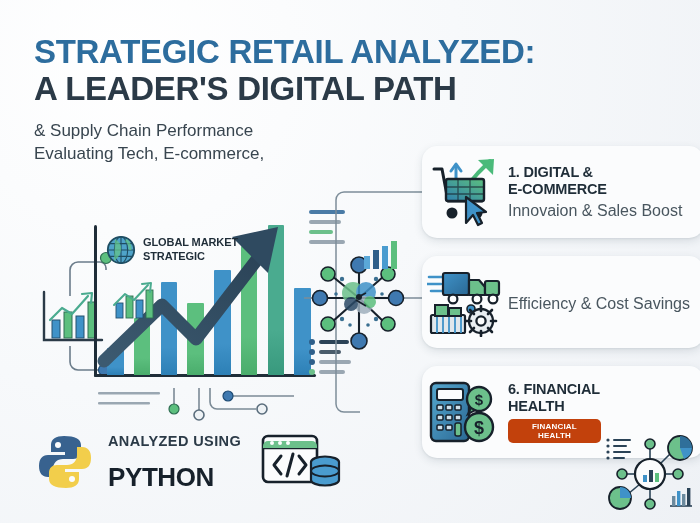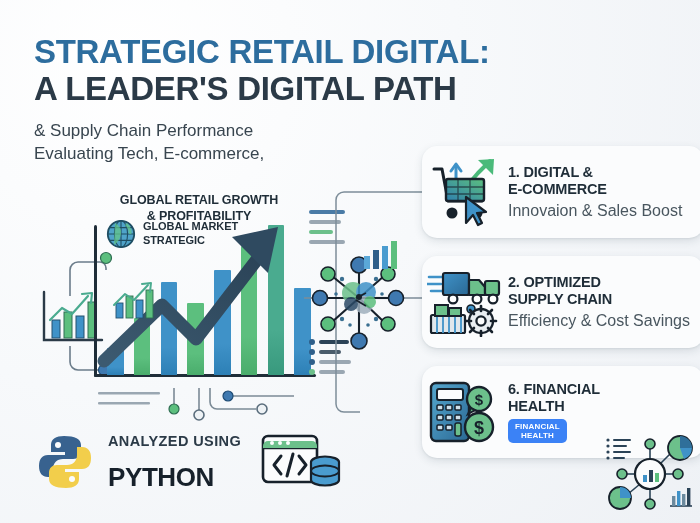--- a/index.html
+++ b/index.html
@@ -32,59 +32,59 @@
   .chart-wrap{position:absolute;left:78px;top:193px;width:240px;height:200px;}
   .chart-title{
     position:absolute;left:6px;top:0;width:230px;text-align:center;
     font-size:12.5px;font-weight:bold;color:#1f2d38;line-height:1.25;
     letter-spacing:-0.1px;
   }
   .axis-y{position:absolute;left:16px;top:32px;width:3px;height:152px;background:#1f2d38;border-radius:2px;}
   .axis-x{position:absolute;left:16px;top:181px;width:222px;height:3px;background:#1f2d38;border-radius:2px;}
   .bars{position:absolute;left:24px;top:32px;width:214px;height:150px;}
   .bar{position:absolute;bottom:0;border-radius:1px 1px 0 0;}
-  .globe-row{position:absolute;left:28px;top:26px;display:flex;align-items:center;gap:7px;}
+  .globe-row{position:absolute;left:28px;top:42px;display:flex;align-items:center;gap:7px;}
   .gm-label{font-size:11px;font-weight:bold;color:#1f2d38;line-height:1.25;letter-spacing:-0.1px;}
   .mini-chart-icon{position:absolute;left:30px;top:88px;}
   .arrow-svg{position:absolute;left:14px;top:20px;pointer-events:none;}
   
   .card{
     position:absolute;left:422px;width:282px;height:92px;
     background:#fbfcfd;border-radius:15px;
     box-shadow:0 3px 9px rgba(40,60,80,.13), 0 1px 2px rgba(40,60,80,.08);
     display:flex;align-items:center;
   }
   #card1{top:146px;}
   #card2{top:256px;}
   #card3{top:366px;}
   .card-ico{width:86px;flex:0 0 86px;display:flex;align-items:center;justify-content:center;}
   .card-txt{flex:1;padding-right:8px;}
   .card-title{font-size:14.5px;font-weight:bold;color:#1f2d38;line-height:1.16;letter-spacing:-0.2px;}
   .card-sub{font-size:16px;color:#49565f;margin-top:4px;}
   .fh-badge{
-    display:inline-block;margin-top:4px;background:#3b82f6;color:#ffffff;
+    display:inline-block;margin-top:4px;background:#c2410c;color:#ffffff;
     font-size:8px;font-weight:bold;line-height:1.15;text-align:center;
-    padding:3px 7px;border-radius:5px;letter-spacing:.2px;
+    padding:3px 24px;border-radius:5px;letter-spacing:.2px;
   }
   
   .footer{position:absolute;left:36px;top:432px;display:flex;align-items:center;gap:14px;justify-content:center;}
   .py-text{line-height:1;}
   .py-small{font-size:14.5px;font-weight:bold;color:#2b3a47;letter-spacing:.4px;}
   .py-big{font-size:26px;font-weight:bold;color:#17212b;letter-spacing:-0.4px;margin-top:16px;}
   .code-ico{margin-left:6px;}
   
   .deco{position:absolute;}
 </style>
 </head>
 <body>
 
 <div id="canvas">
 
   <div class="hdr">
-    <div class="t1">STRATEGIC RETAIL DIGITAL:</div>
+    <div class="t1">STRATEGIC RETAIL ANALYZED:</div>
     <div class="t2">A LEADER'S DIGITAL PATH</div>
     <div class="sub">
       <div>&amp; Supply Chain Performance</div>
       <div>Evaluating Tech, E-commerce,</div>
     </div>
   </div>
 
   <svg class="deco" style="left:28px;top:250px;" width="90" height="140">
     <path d="M62 12 H72 a6 6 0 0 1 6 6 V20" fill="none" stroke="#6b7c8a" stroke-width="1.6"></path>
     <path d="M78 12 V8" fill="none" stroke="#6b7c8a" stroke-width="1.6"></path>
@@ -98,24 +98,20 @@
       <rect x="34" y="26" width="8" height="22" fill="#3f92c8" stroke="#24506f" stroke-width="1"></rect>
       <rect x="46" y="12" width="8" height="36" fill="#5cbf7e" stroke="#2e6d52" stroke-width="1"></rect>
       <path d="M8 30 L20 18 L30 24 L46 6" fill="none" stroke="#4aab8f" stroke-width="2.2" stroke-linecap="round" stroke-linejoin="round"></path>
       <path d="M40 4 L50 3 L49 13" fill="none" stroke="#4aab8f" stroke-width="2.2" stroke-linecap="round" stroke-linejoin="round"></path>
     </g>
     <path d="M42 96 V112 a8 8 0 0 0 8 8 H70" fill="none" stroke="#6b7c8a" stroke-width="1.6"></path>
     <circle cx="76" cy="120" r="5.5" fill="#3f79b0" stroke="#1d4a73" stroke-width="1.2"></circle>
   </svg>
 
   <div class="chart-wrap">
-    <div class="chart-title">
-      <div>GLOBAL RETAIL GROWTH</div>
-      <div>&amp; PROFITABILITY</div>
-    </div>
 
     <div class="axis-y"></div>
     <div class="axis-x"></div>
 
     <div class="bars" id="bars">
         <div class="bar" style="left: 5.0825px; width: 16.585px; height: 27px; background: linear-gradient(rgb(63, 146, 200) 0%, rgb(63, 146, 200) 70%, rgb(45, 128, 182) 100%);"></div>
         <div class="bar" style="left: 31.8325px; width: 16.585px; height: 57px; background: linear-gradient(rgb(92, 191, 126) 0%, rgb(92, 191, 126) 70%, rgb(74, 173, 108) 100%);"></div>
         <div class="bar" style="left: 58.5825px; width: 16.585px; height: 93px; background: linear-gradient(rgb(63, 146, 200) 0%, rgb(63, 146, 200) 70%, rgb(45, 128, 182) 100%);"></div>
         <div class="bar" style="left: 85.3325px; width: 16.585px; height: 72px; background: linear-gradient(rgb(92, 191, 126) 0%, rgb(92, 191, 126) 70%, rgb(74, 173, 108) 100%);"></div>
         <div class="bar" style="left: 112.082px; width: 16.585px; height: 105px; background: linear-gradient(rgb(63, 146, 200) 0%, rgb(63, 146, 200) 70%, rgb(45, 128, 182) 100%);"></div>
@@ -307,24 +303,20 @@
             <path d="M39 54 H44"></path>
             <path d="M64 54 H69"></path>
           <path d="M43 43 L47 47"></path>
             <path d="M61 61 L65 65"></path>
             <path d="M65 43 L61 47"></path>
             <path d="M47 61 L43 65"></path>
         </g>
       </svg>
     </div>
     <div class="card-txt">
-      <div class="card-title">
-        <div>2. OPTIMIZED</div>
-        <div>SUPPLY CHAIN</div>
-      </div>
       <div class="card-sub">Efficiency &amp; Cost Savings</div>
     </div>
   </div>
 
   <div class="card" id="card3">
     <div class="card-ico">
       <svg width="76" height="70" viewBox="0 0 76 70">
         <defs>
           <linearGradient id="calg" x1="0" y1="0" x2="1" y2="1">
             <stop offset="0%" stop-color="#56a8cf"></stop>

